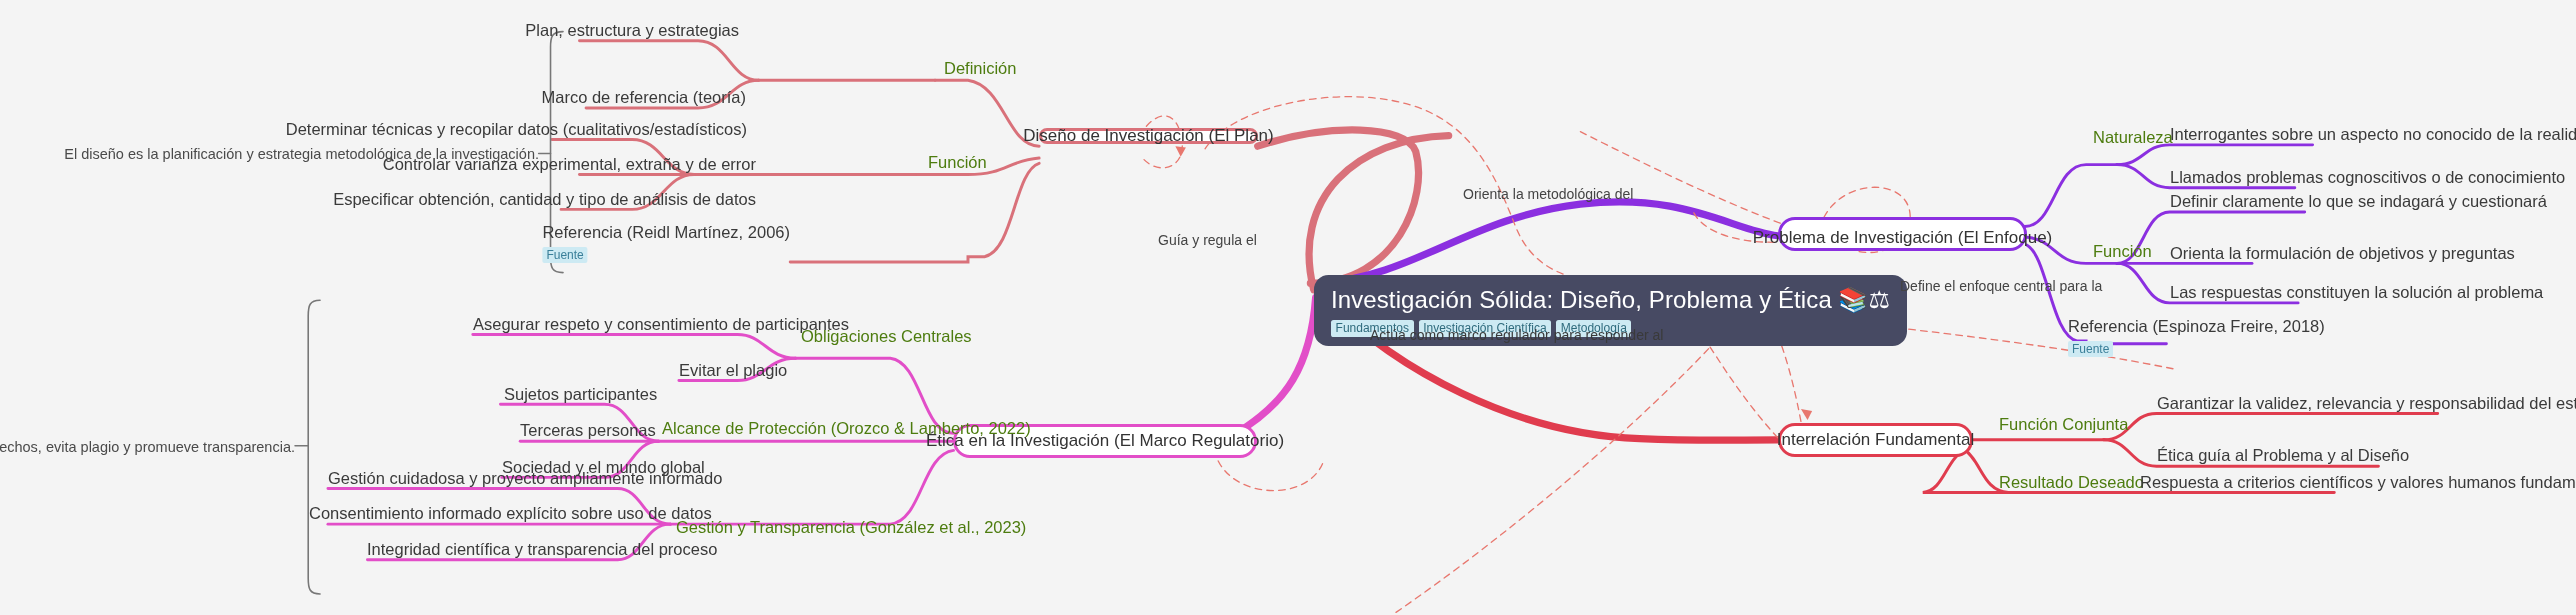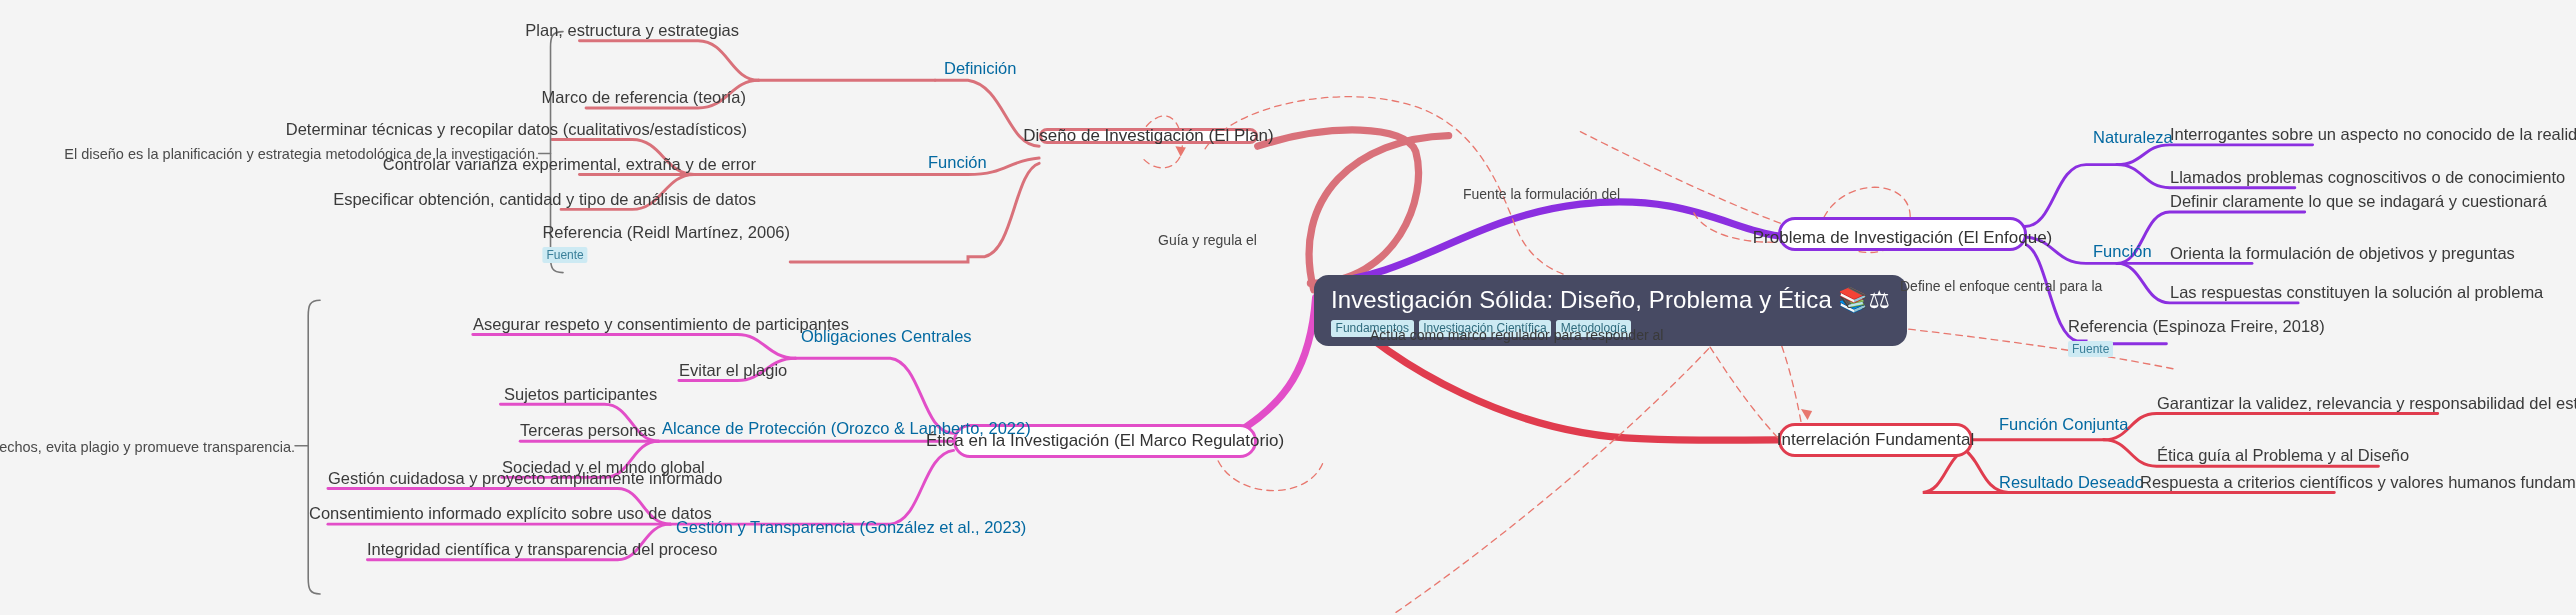--- a/index.html
+++ b/index.html
@@ -4,21 +4,21 @@
 <style>
   html,body{margin:0;padding:0;background:#f4f4f4;}
   body{font-family:"Liberation Sans","DejaVu Sans",sans-serif;}
   #stage{position:relative;width:2576px;height:615px;background:#f4f4f4;overflow:hidden;}
   svg.edges{position:absolute;left:0;top:0;width:2576px;height:615px;pointer-events:none;}
 
   
   .leaf{position:absolute;font-size:16.5px;color:#3a3a3a;line-height:1.1;white-space:nowrap;}
 
   
-  .mid{position:absolute;font-size:16.5px;color:#0369a1;white-space:nowrap;}
+  .mid{position:absolute;font-size:16.5px;color:#4d7c0f;white-space:nowrap;}
 
   
   .node{position:absolute;background:#fff;border-radius:22.4px;display:flex;align-items:center;
         justify-content:center;white-space:nowrap;font-size:17px;color:#333;box-sizing:border-box;}
   .node.design{border:3.3px solid #d9717a;}
   .node.problem{border:3.3px solid #8b2fe0;align-items:flex-end;}
   .node.ethics{border:3.3px solid #e24ec8;}
   .node.inter{border:3.3px solid #e03c4e;}
 
   
@@ -206,17 +206,17 @@
   <div class="summary" style="left:295px;top:439px;transform:translateX(-100%);">tica asegura derechos, evita plagio y promueve transparencia.</div>
 
   <div class="mid" style="left:1999px;top:415px;">Función Conjunta</div>
   <div class="mid" style="left:1999px;top:473px;">Resultado Deseado</div>
 
   <div class="leaf" style="left:2157px;top:394px;">Garantizar la validez, relevancia y responsabilidad del estudio</div>
   <div class="leaf" style="left:2157px;top:446px;">Ética guía al Problema y al Diseño</div>
   <div class="leaf" style="left:2140px;top:473px;">Respuesta a criterios científicos y valores humanos fundamentales</div>
 
   <div class="xlabel" style="left:1158px;top:232px;">Guía y regula el</div>
-  <div class="xlabel" style="left:1463px;top:186px;">Fuente la formulación del</div>
+  <div class="xlabel" style="left:1463px;top:186px;">Orienta la metodológica del</div>
   <div class="xlabel" style="left:1856px;top:278px;margin-left:44px;">Define el enfoque central para la</div>
   <div class="xlabel hidden-under" style="left:1370px;top:327px;">Actúa como marco regulador para responder al</div>
 </div>
 
 
 </body></html>

